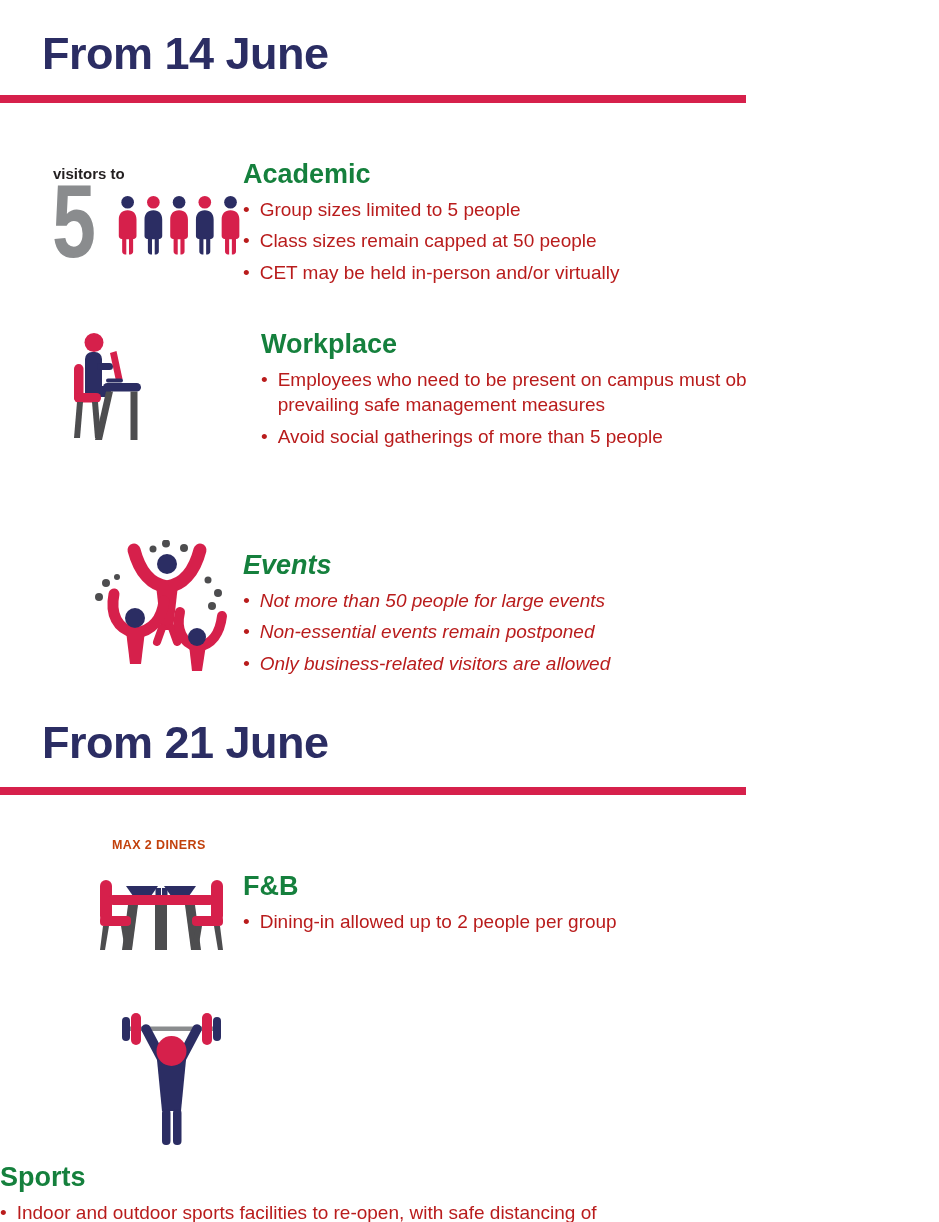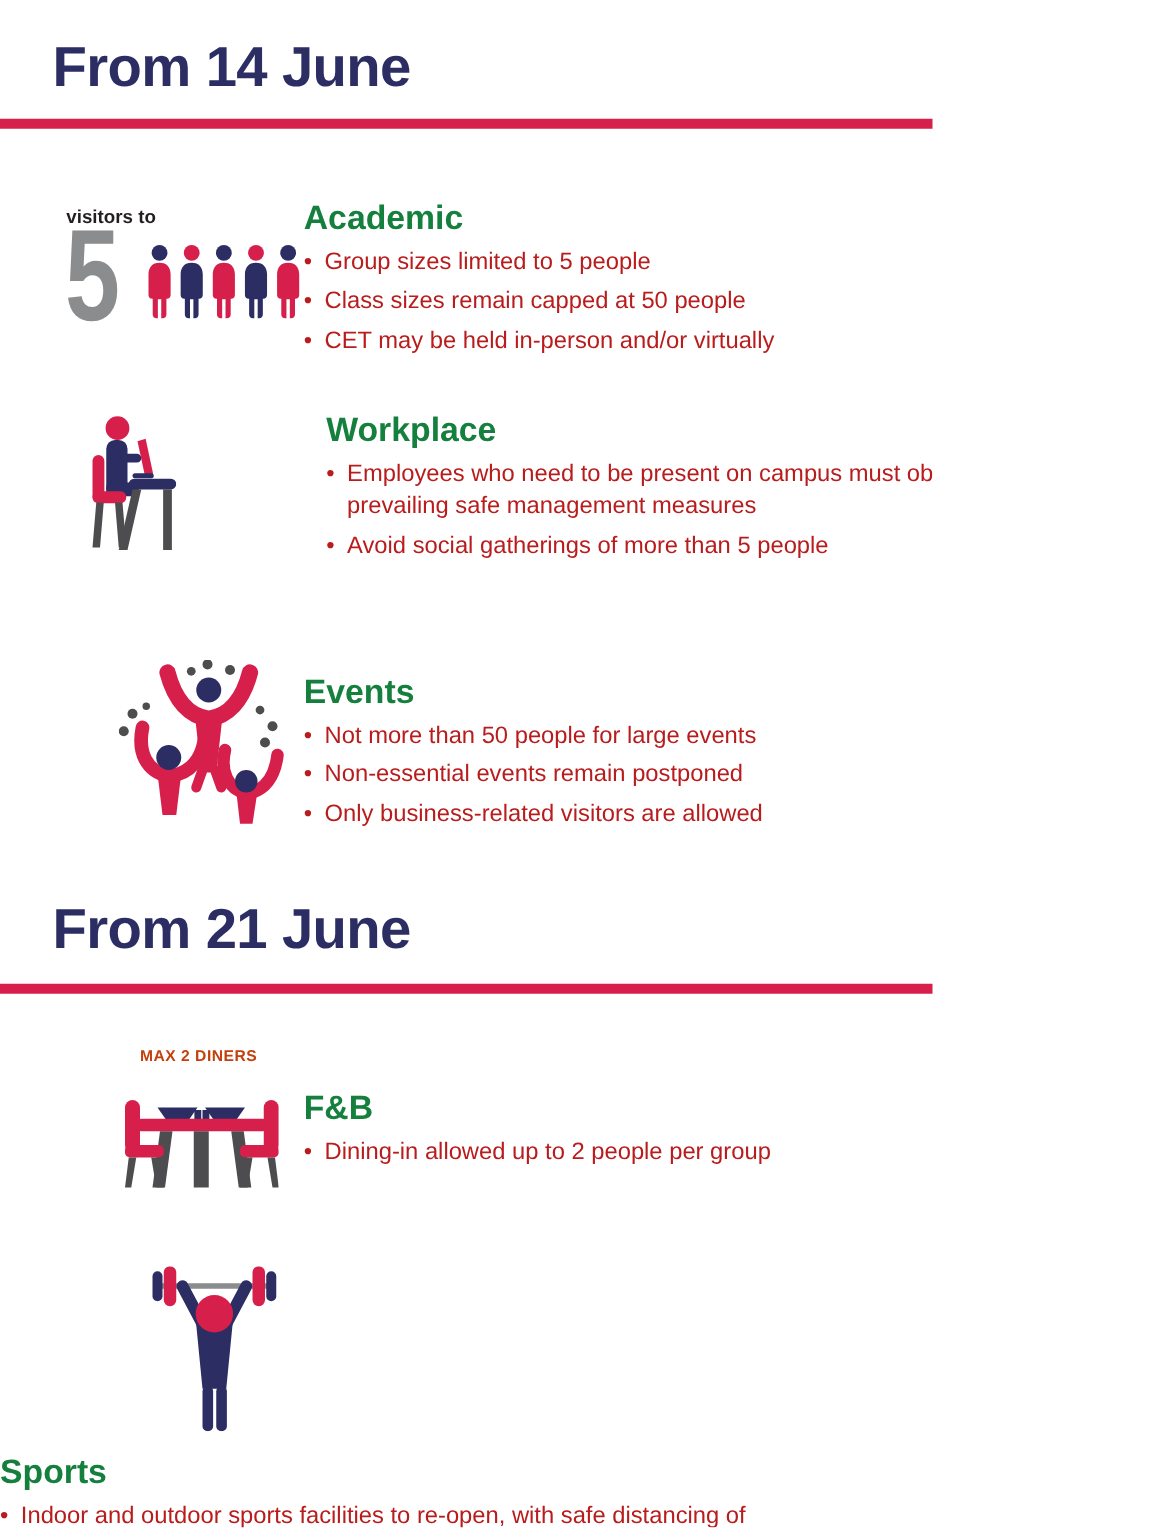--- a/index.html
+++ b/index.html
@@ -109,21 +109,21 @@
       <div class="bullet">
           <span class="bullet-text">Employees who need to be present on campus must observe all
 prevailing safe management measures</span>
         </div>
       <div class="bullet">
           <span class="bullet-text">Avoid social gatherings of more than 5 people</span>
         </div>
     </div>
   </section>
 
-  <section class="row" style="top:528px;">
+  <section class="row" style="top:540px;font-style:italic;">
     <div class="icon-col">
       <svg width="135" height="132" viewBox="0 0 135 132" style="margin-left:95px;">
         <circle cx="58" cy="9" r="3.5" fill="#4d4d4f"></circle>
         <circle cx="71" cy="3.5" r="4" fill="#4d4d4f"></circle>
         <circle cx="89" cy="8" r="4" fill="#4d4d4f"></circle>
         <circle cx="22" cy="37" r="3" fill="#4d4d4f"></circle>
         <circle cx="11" cy="43" r="4" fill="#4d4d4f"></circle>
         <circle cx="4" cy="57" r="4" fill="#4d4d4f"></circle>
         <circle cx="113" cy="40" r="3.5" fill="#4d4d4f"></circle>
         <circle cx="123" cy="53" r="4" fill="#4d4d4f"></circle>

